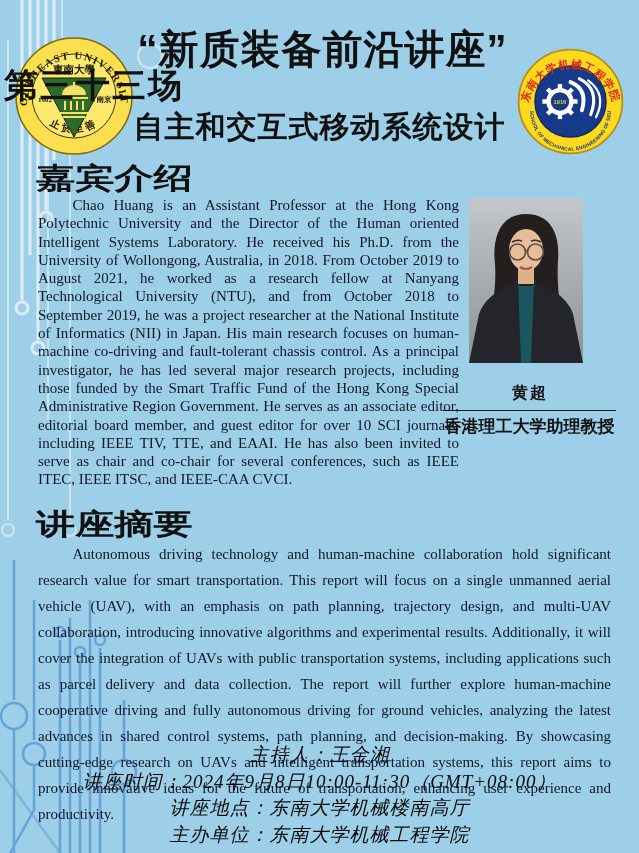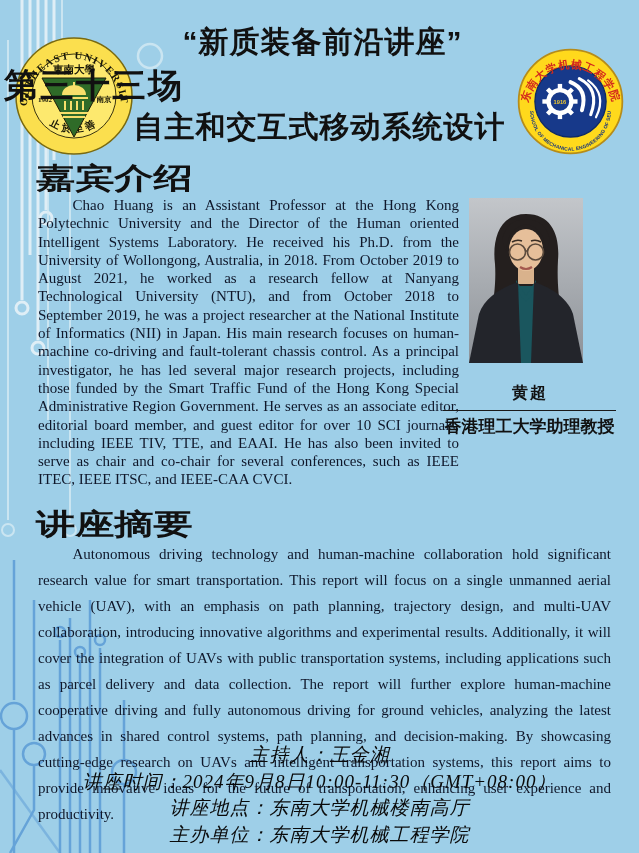--- a/index.html
+++ b/index.html
@@ -7,21 +7,21 @@
     position:relative; width:639px; height:853px; overflow:hidden;
     background:#9ecfe8;
     font-family:"Liberation Sans", sans-serif;
     color:#111;
   }
   .decor { position:absolute; left:0; top:0; width:639px; height:853px; pointer-events:none; }
 
   
   .logo-left  { position:absolute; left:14px;  top:36px; width:120px; height:120px; }
   .logo-right { position:absolute; left:516px; top:47px; width:109px; height:109px; }
-  .title1 { position:absolute; left:0; right:0; top:22px;  text-align:center; font-size:30px; font-weight:bold; letter-spacing:1px;margin-left:6px; }
+  .title1 { position:absolute; left:0; right:0; top:22px;  text-align:center; font-size:40px; font-weight:bold; letter-spacing:1px;margin-left:6px; }
   .title2 { position:absolute; left:4px; right:0; top:63px;  text-align:left; font-size:34px; font-weight:bold; letter-spacing:2px; }
   .subtitle{ position:absolute; left:0; right:0; top:107px; text-align:center; font-size:30px; font-weight:bold; letter-spacing:1px; }
 
   
   .sec-h {
     position:absolute; left:36px; margin:0; font-size:29px; font-weight:bold;
     white-space:nowrap; transform:scaleX(1.35); transform-origin:left center;
   }
   .h-guest { top:159px; }
   .h-abs   { top:505px; }

